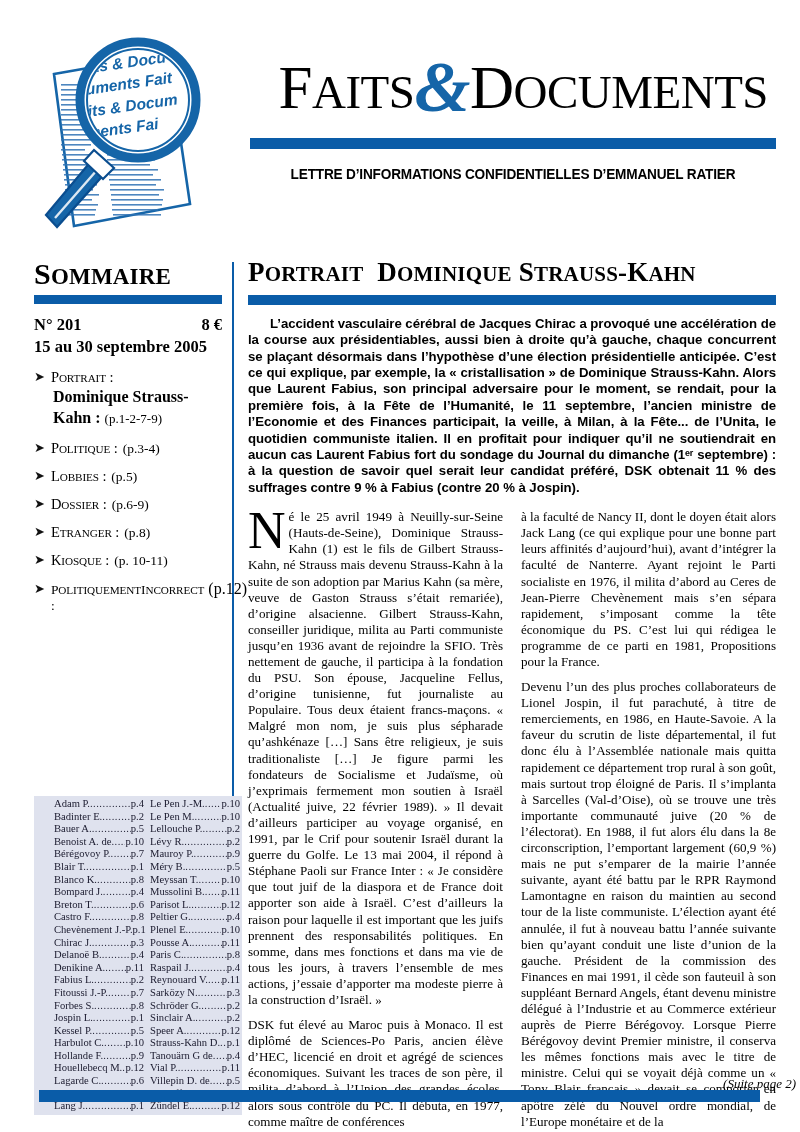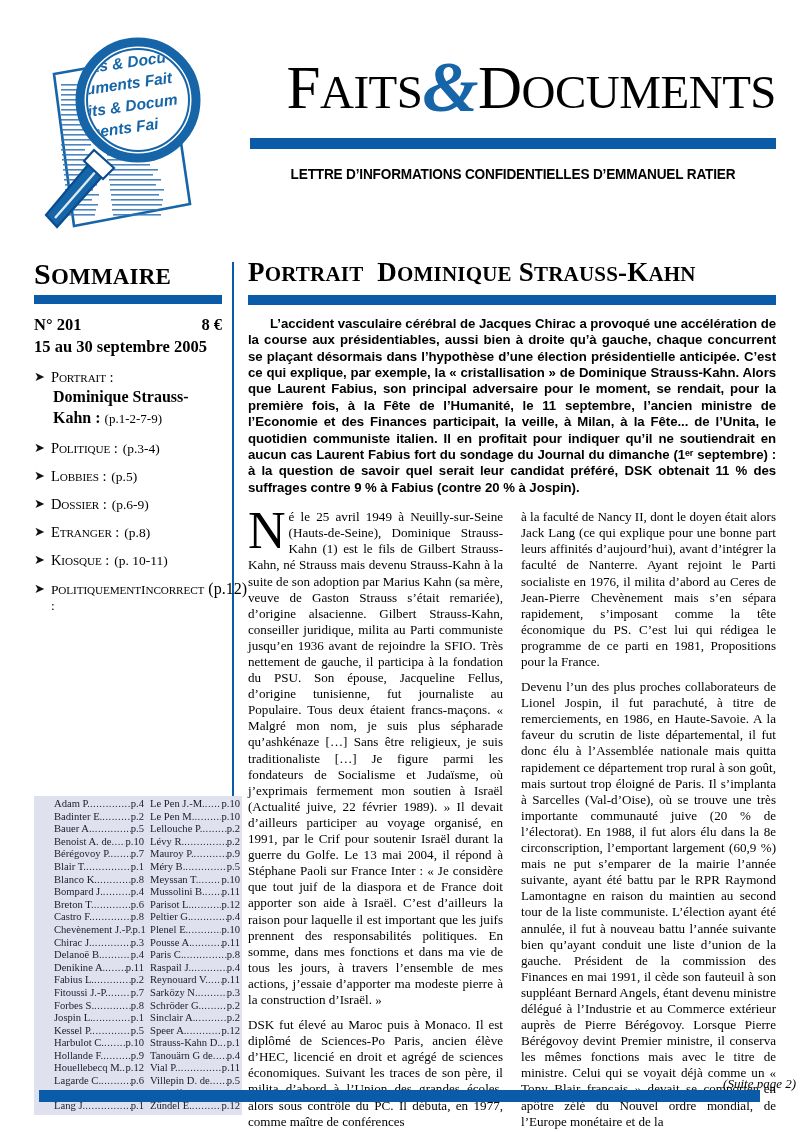--- a/index.html
+++ b/index.html
@@ -35,21 +35,21 @@
     position: absolute;
     left: 30px;
     top: 22px;
     width: 175px;
     height: 225px;
   }
   .logo-wrap svg { display: block; }
 
   .title-block {
     position: absolute;
-    left: 248px;
+    left: 240px;
     top: 52px;
     width: 528px;
   }
   .wordmark {
     font-family: "Liberation Serif", serif;
     font-size: 61px;
     line-height: 0.98;
     letter-spacing: -0.5px;
     white-space: nowrap;
     text-align: right;

